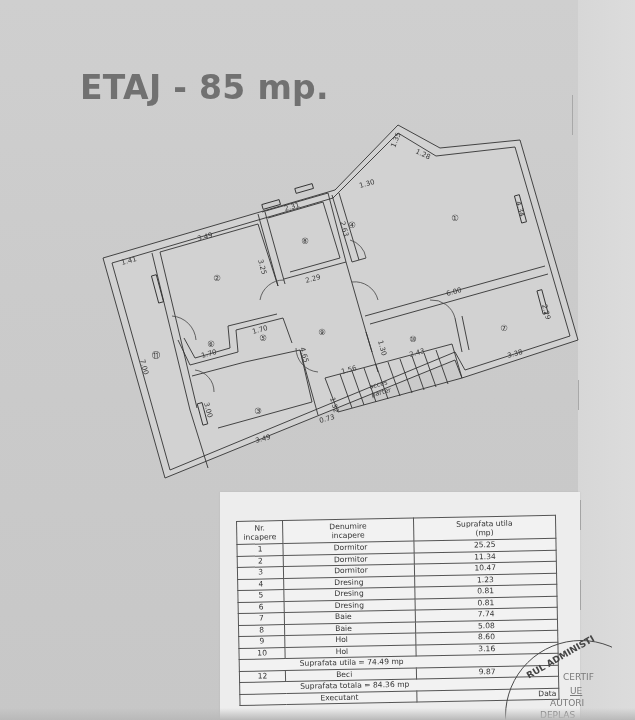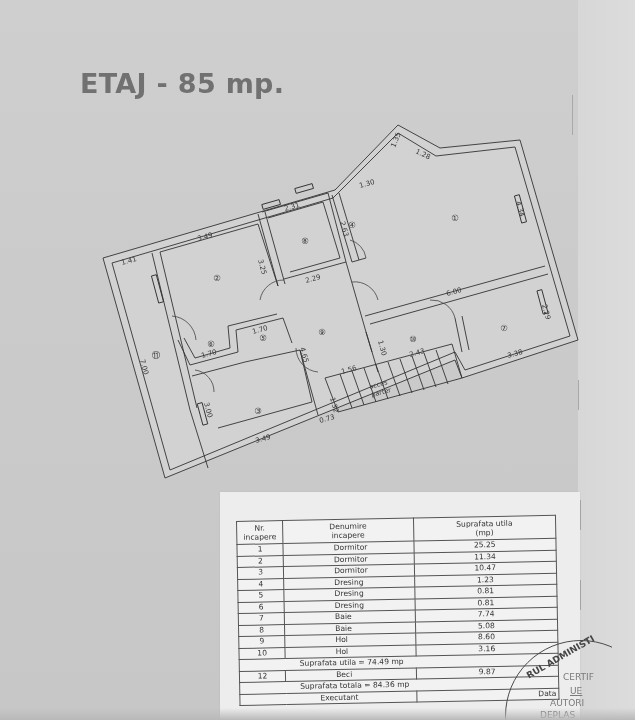--- a/index.html
+++ b/index.html
@@ -9,21 +9,21 @@
     font-family: "DejaVu Sans", sans-serif;
   }
   .paper-right {
     position: absolute; left: 578px; top: 0; width: 57px; height: 720px;
     background: linear-gradient(90deg, #d7d7d7, #dcdcdc);
   }
   .paper-mark { position: absolute; width: 1px; background: #a8a8a8; }
   .title {
     position: absolute; left: 80px; top: 68px;
     font-family: "DejaVu Sans", sans-serif; font-weight: bold;
-    font-size: 27px; color: #717171; letter-spacing: 0.3px;
+    font-size: 33px; color: #717171; letter-spacing: 0.3px;
   }
   .plan { position: absolute; left: 0; top: 0; width: 635px; height: 500px; }
   .plan text { font-family: "DejaVu Sans", sans-serif; fill: #3a3a3a; }
   .sheet {
     position: absolute; left: 220px; top: 492px; width: 360px; height: 228px;
     background: #ededed;
     box-shadow: 0 0 2px rgba(0,0,0,0.08);
   }
   .room-table {
     position: absolute; left: 236px; top: 521px; width: 320px;

